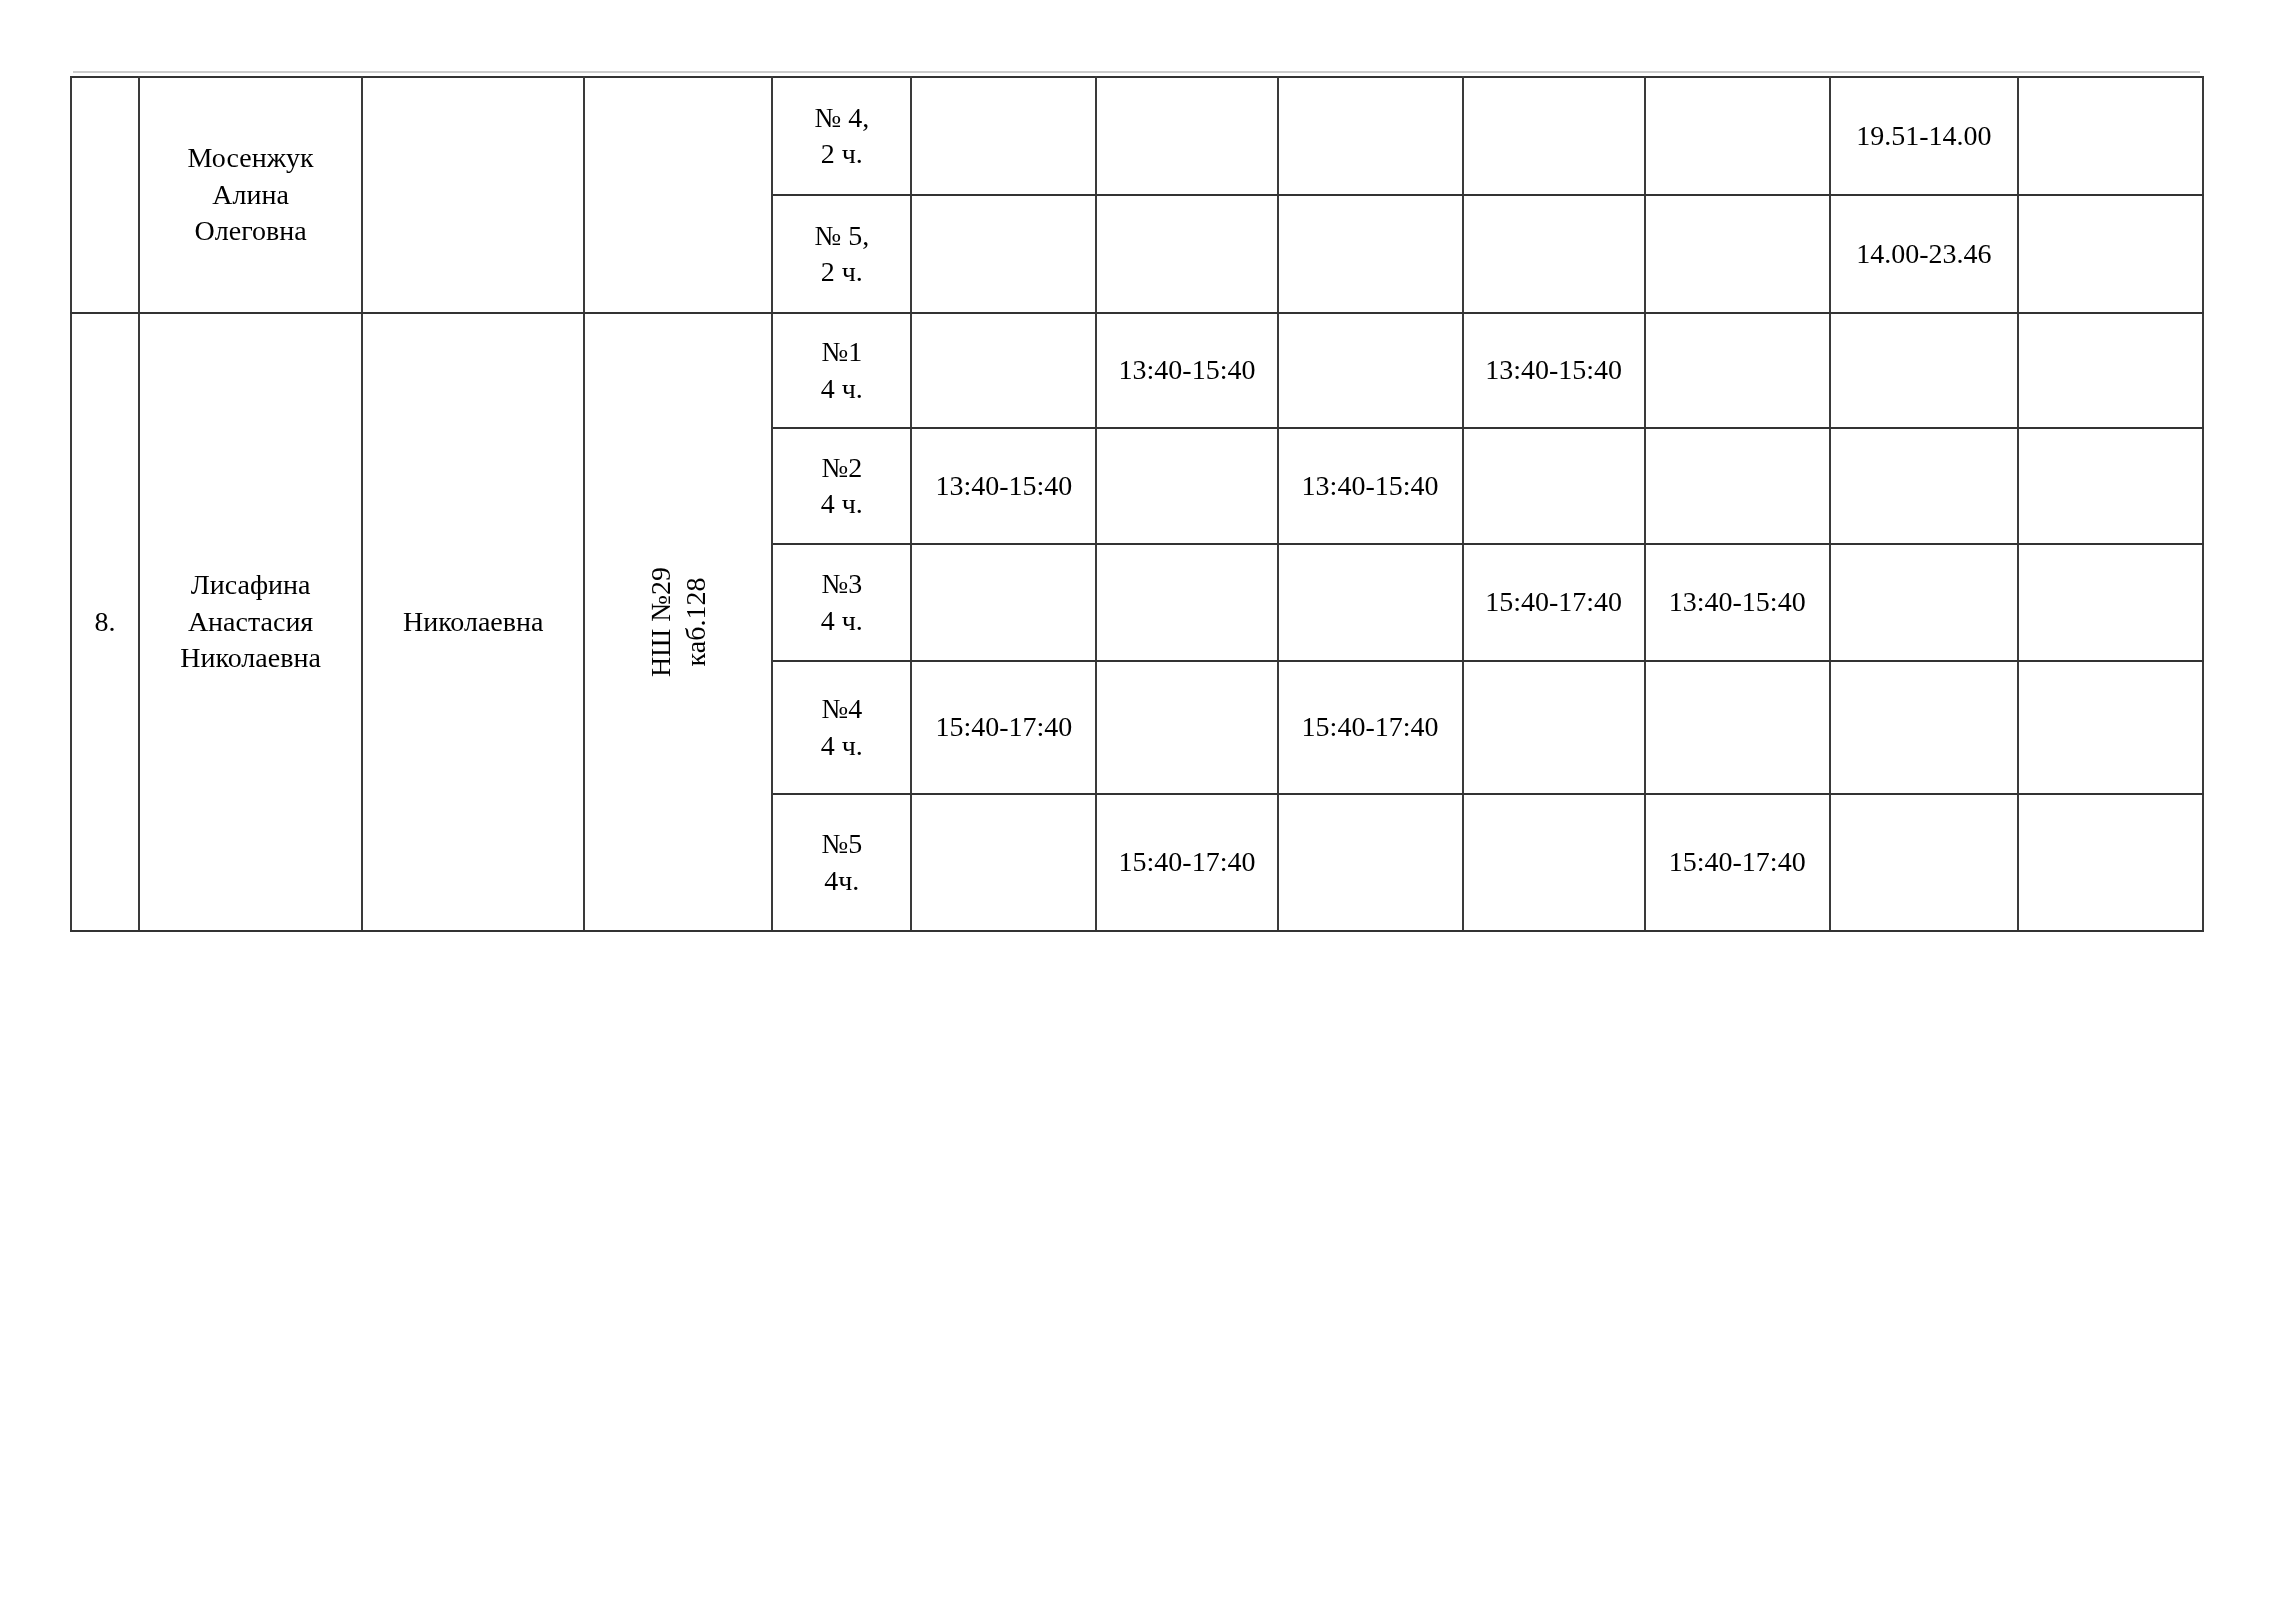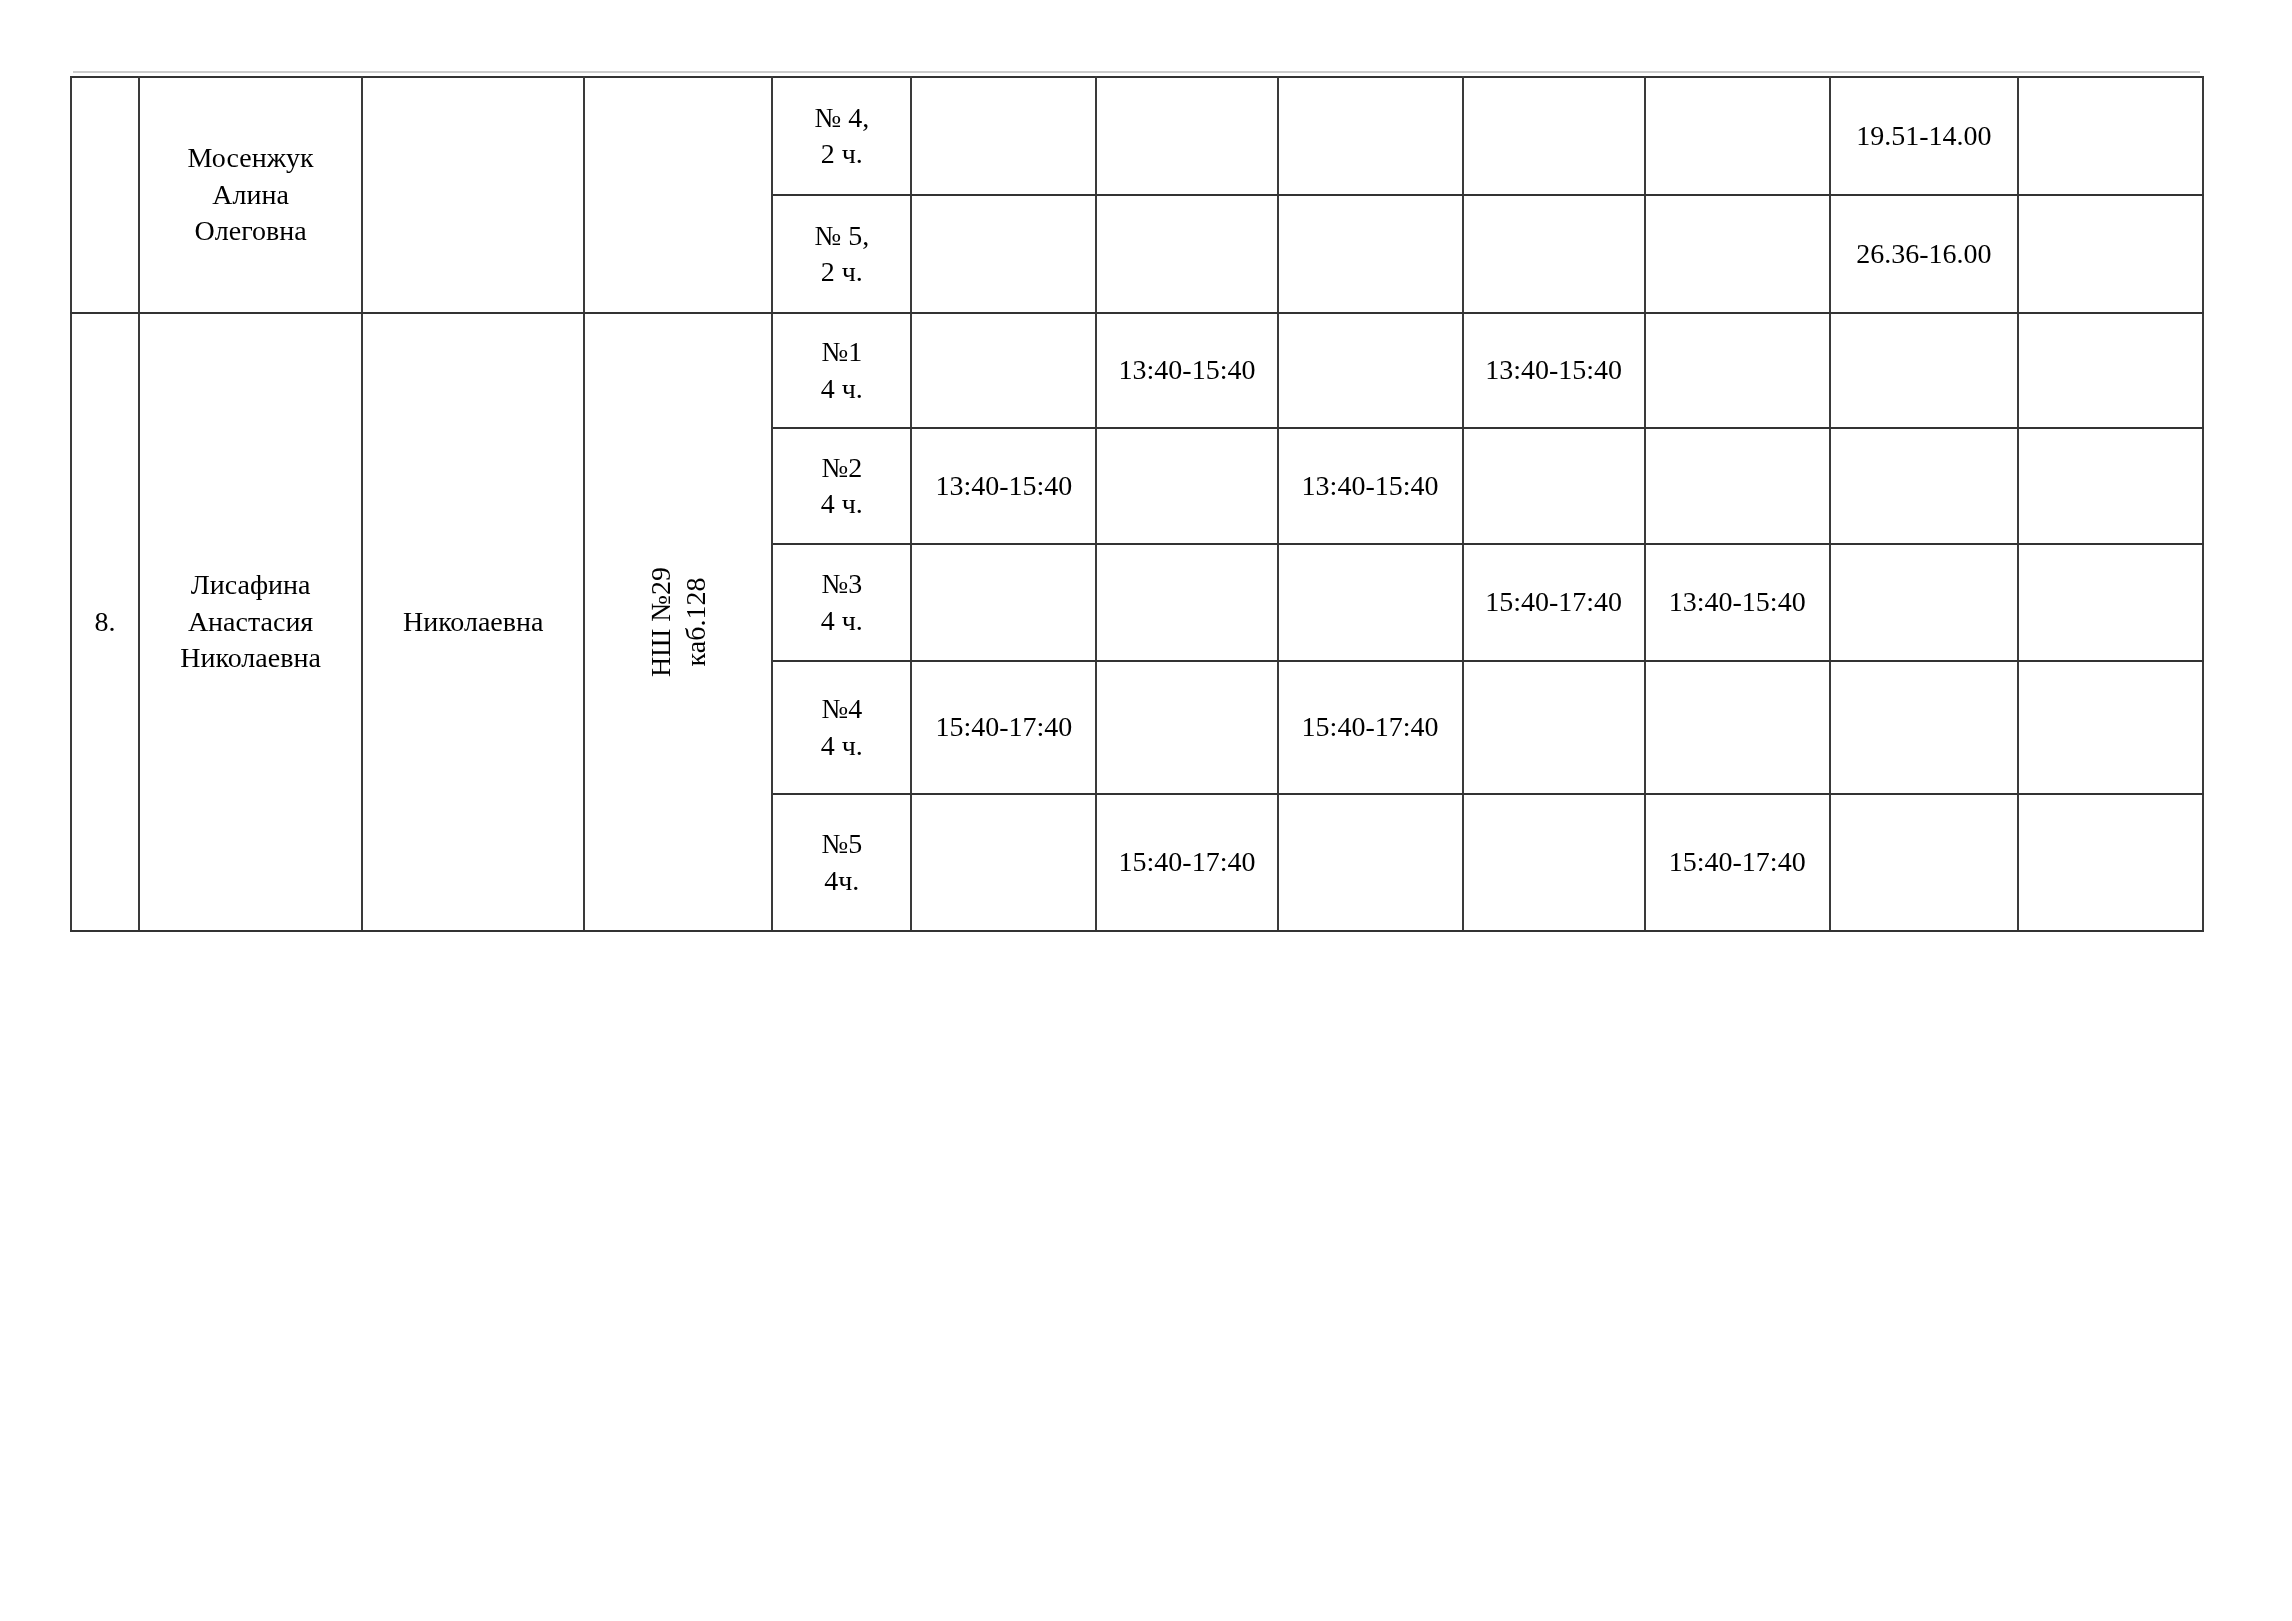--- a/index.html
+++ b/index.html
@@ -112,21 +112,21 @@
         <td></td>
       </tr>
       <tr class="r1">
         <td>№ 5,
 2 ч.</td>
         <td></td>
         <td></td>
         <td></td>
         <td></td>
         <td></td>
-        <td>26.36-16.00</td>
+        <td>14.00-23.46</td>
         <td></td>
       </tr>
 
       <tr class="r2">
         <td rowspan="5">8.</td>
         <td rowspan="5">Лисафина
 Анастасия
 Николаевна</td>
         <td rowspan="5">Николаевна</td>
         <td rowspan="5" class="rot-cell">

